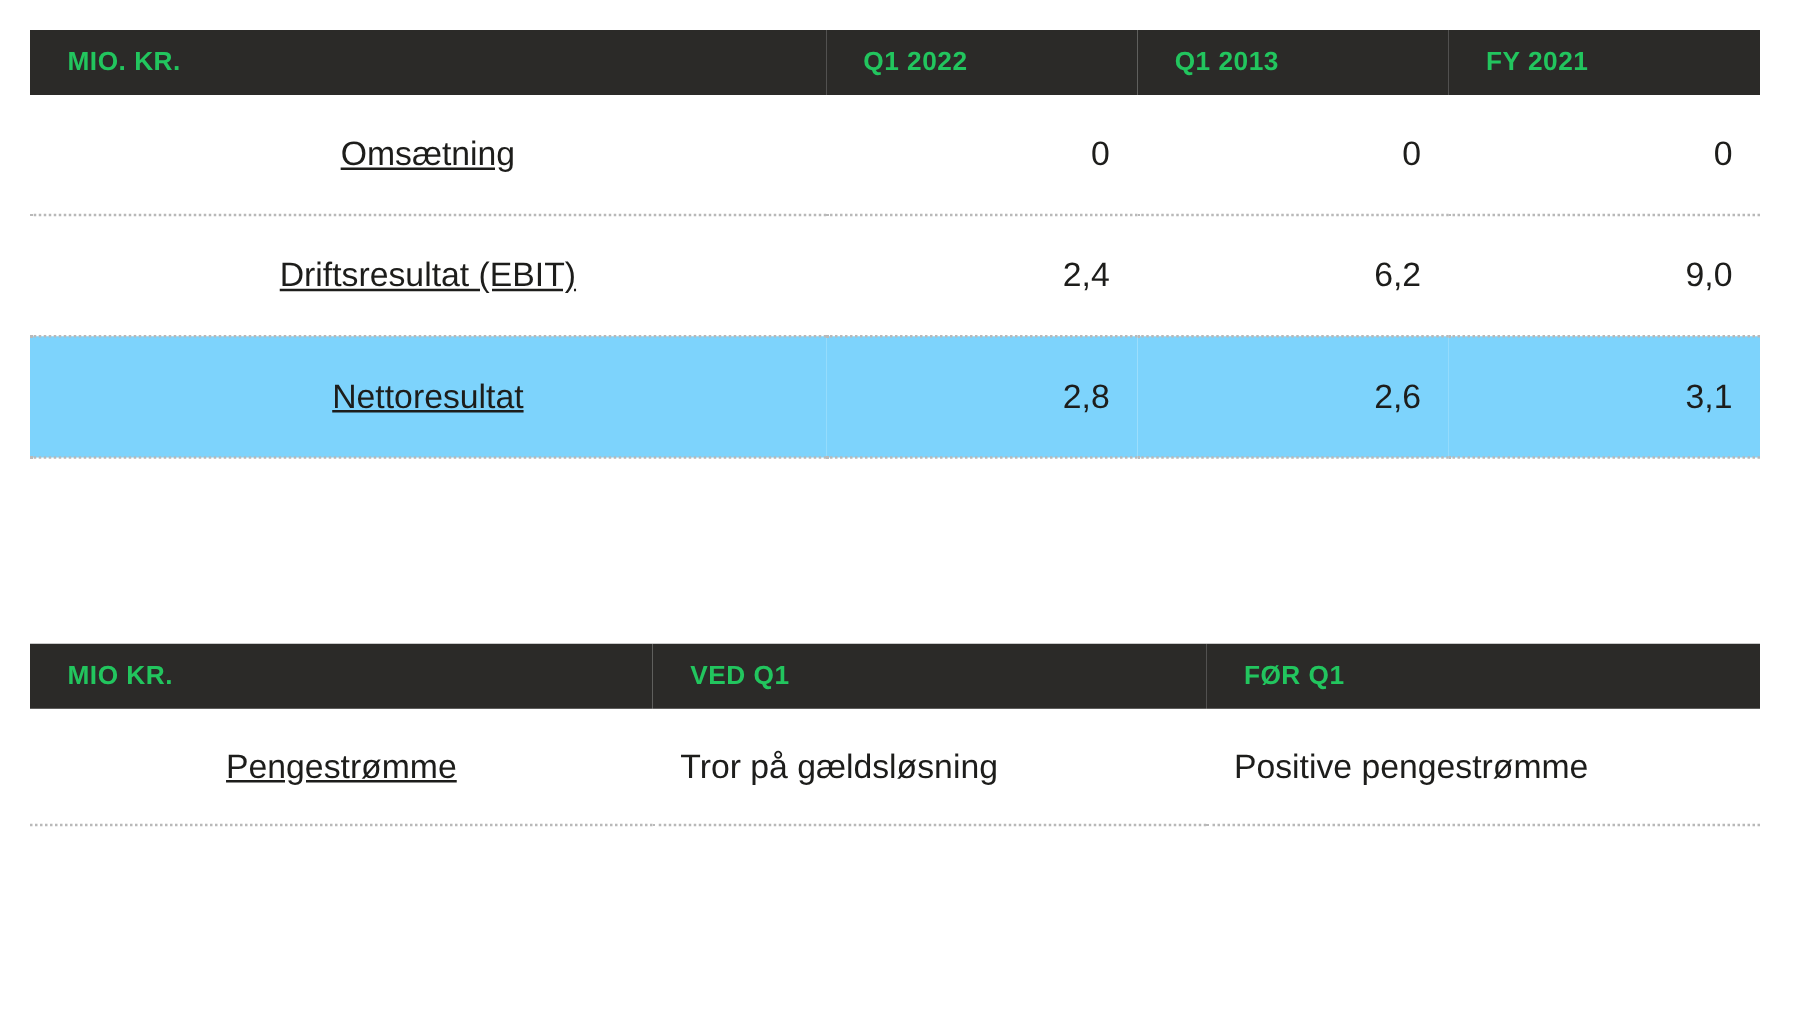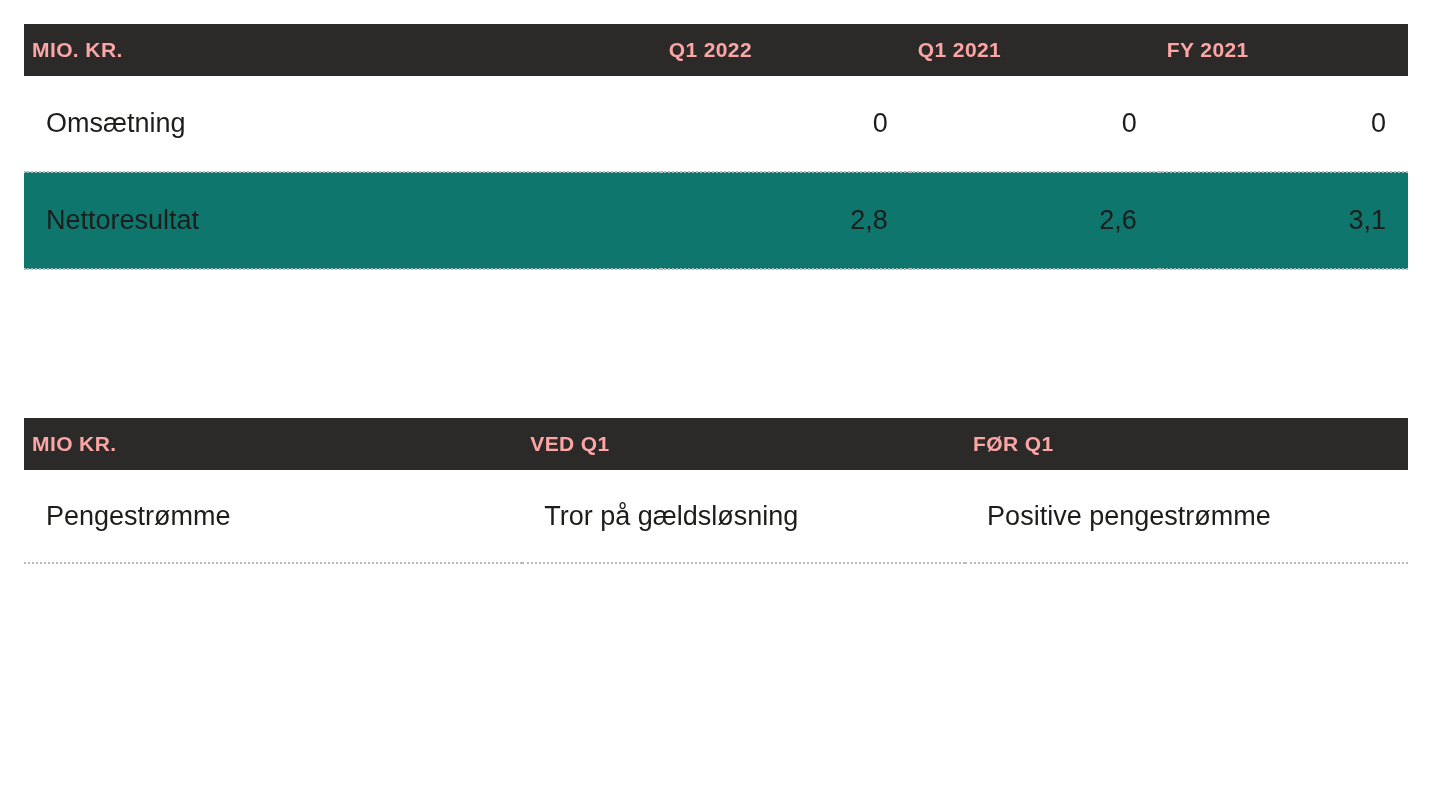--- a/index.html
+++ b/index.html
@@ -23,52 +23,53 @@
   }
 
   
   .fin-table {
     width: 1384px;
     border-collapse: collapse;
     table-layout: fixed;
   }
   .fin-table thead th {
     background: #2b2a28;
-    color: #fca5a5;
+    color: #22c55e;
     font-size: 21px;
     font-weight: bold;
     letter-spacing: 0.4px;
-    padding: 14px 8px;
+    padding: 14px 30px;
     height: 52px;
     box-sizing: border-box;
     vertical-align: middle;
   }
   .fin-table thead th.label-col {
     text-align: left;
   }
   .fin-table thead th.num-col {
     text-align: left;
   }
   .fin-table tbody td {
     font-size: 27px;
     font-weight: 400;
     color: #1d1d1b;
     padding: 0 22px;
     height: 95px;
     border-bottom: 2px dotted #b9b9b9;
     vertical-align: middle;
   }
   .fin-table tbody td.label-col {
-    text-align: left;
+    text-align: center;
+    text-decoration: underline;
   }
   .fin-table tbody td.num-col {
     text-align: right;
   }
   .fin-table tbody tr.shaded td {
-    background: #0f766e;
+    background: #7dd3fc;
   }
 
   
   .table-block-1 { margin-top: 24px; }
   .table-block-2 { margin-top: 148px; }
 
   .fin-table.table2 thead th {
     font-size: 21px;
   }
   .fin-table.table2 tbody td {
@@ -84,30 +85,36 @@
 <body>
 
 <div class="page">
 
   <div class="table-block-1">
     <table class="fin-table table1">
       <thead>
         <tr>
           <th class="label-col" style="width:46%">MIO. KR.</th>
           <th class="num-col" style="width:18%">Q1 2022</th>
-          <th class="num-col" style="width:18%">Q1 2021</th>
+          <th class="num-col" style="width:18%">Q1 2013</th>
           <th class="num-col" style="width:18%">FY 2021</th>
         </tr>
       </thead>
       <tbody>
         <tr>
           <td class="label-col">Omsætning</td>
           <td class="num-col">0</td>
           <td class="num-col">0</td>
           <td class="num-col">0</td>
+        </tr>
+        <tr>
+          <td class="label-col">Driftsresultat (EBIT)</td>
+          <td class="num-col">2,4</td>
+          <td class="num-col">6,2</td>
+          <td class="num-col">9,0</td>
         </tr>
         <tr class="shaded">
           <td class="label-col">Nettoresultat</td>
           <td class="num-col">2,8</td>
           <td class="num-col">2,6</td>
           <td class="num-col">3,1</td>
         </tr>
       </tbody>
     </table>
   </div>

